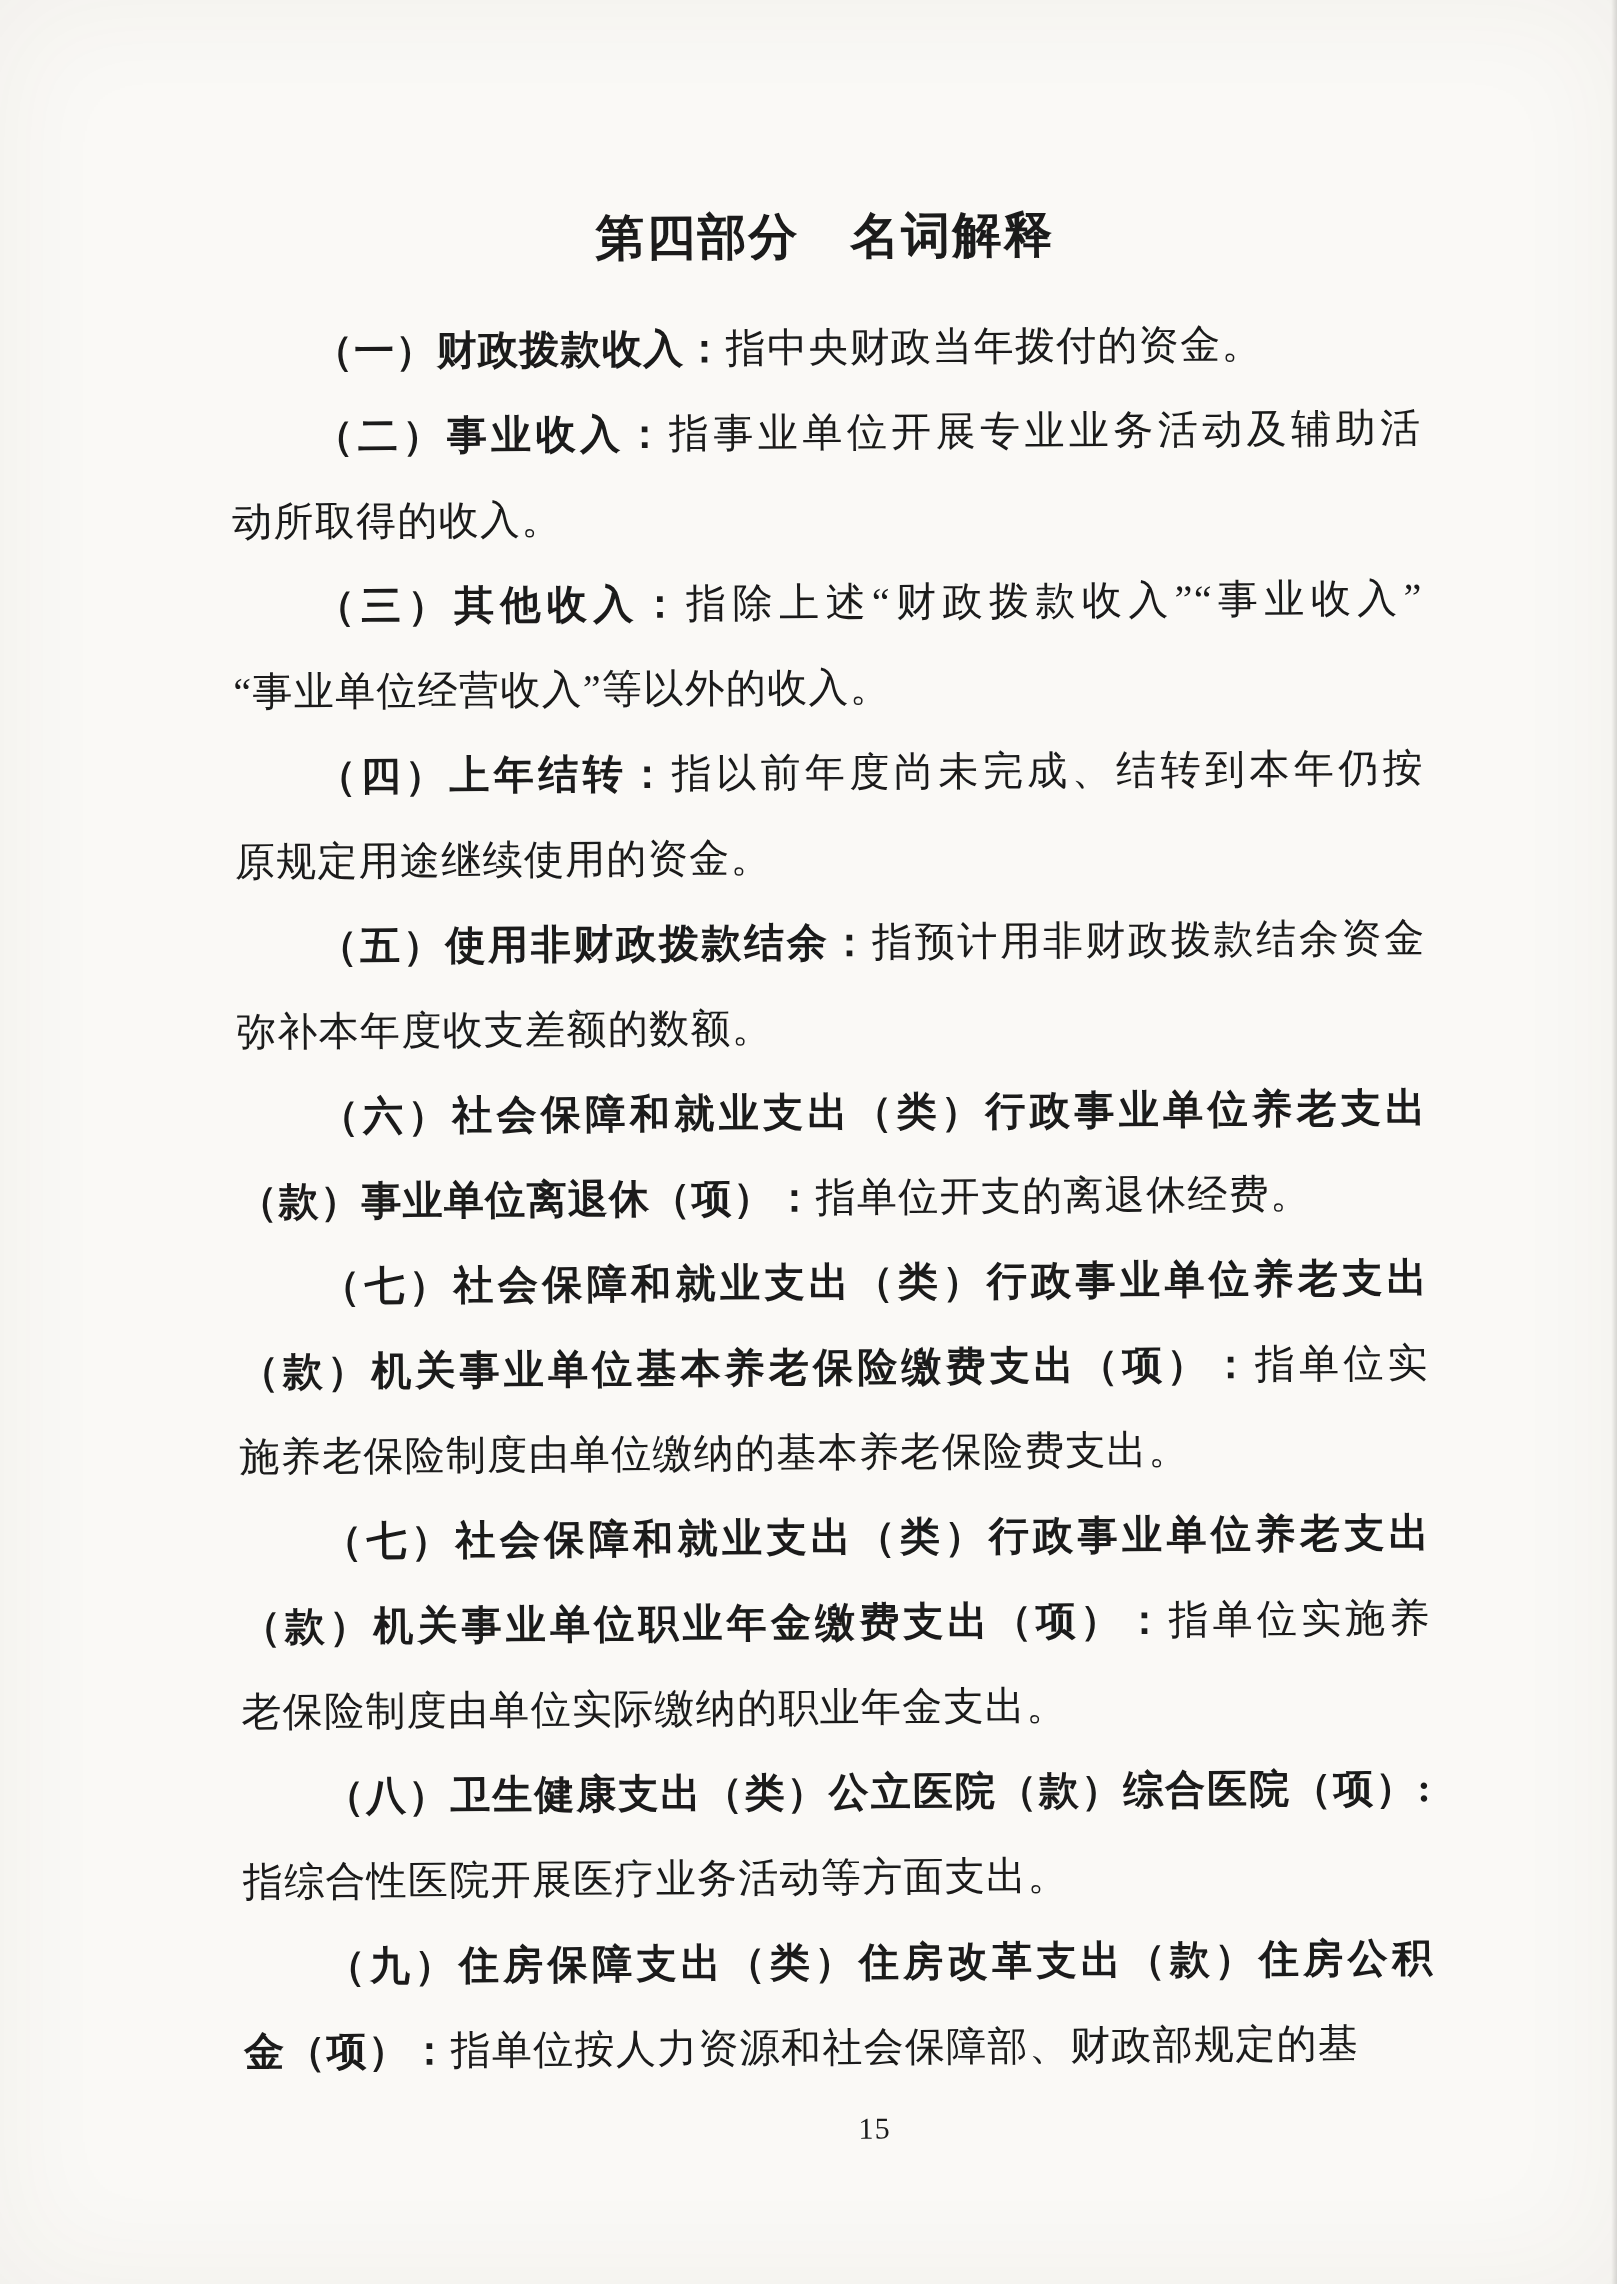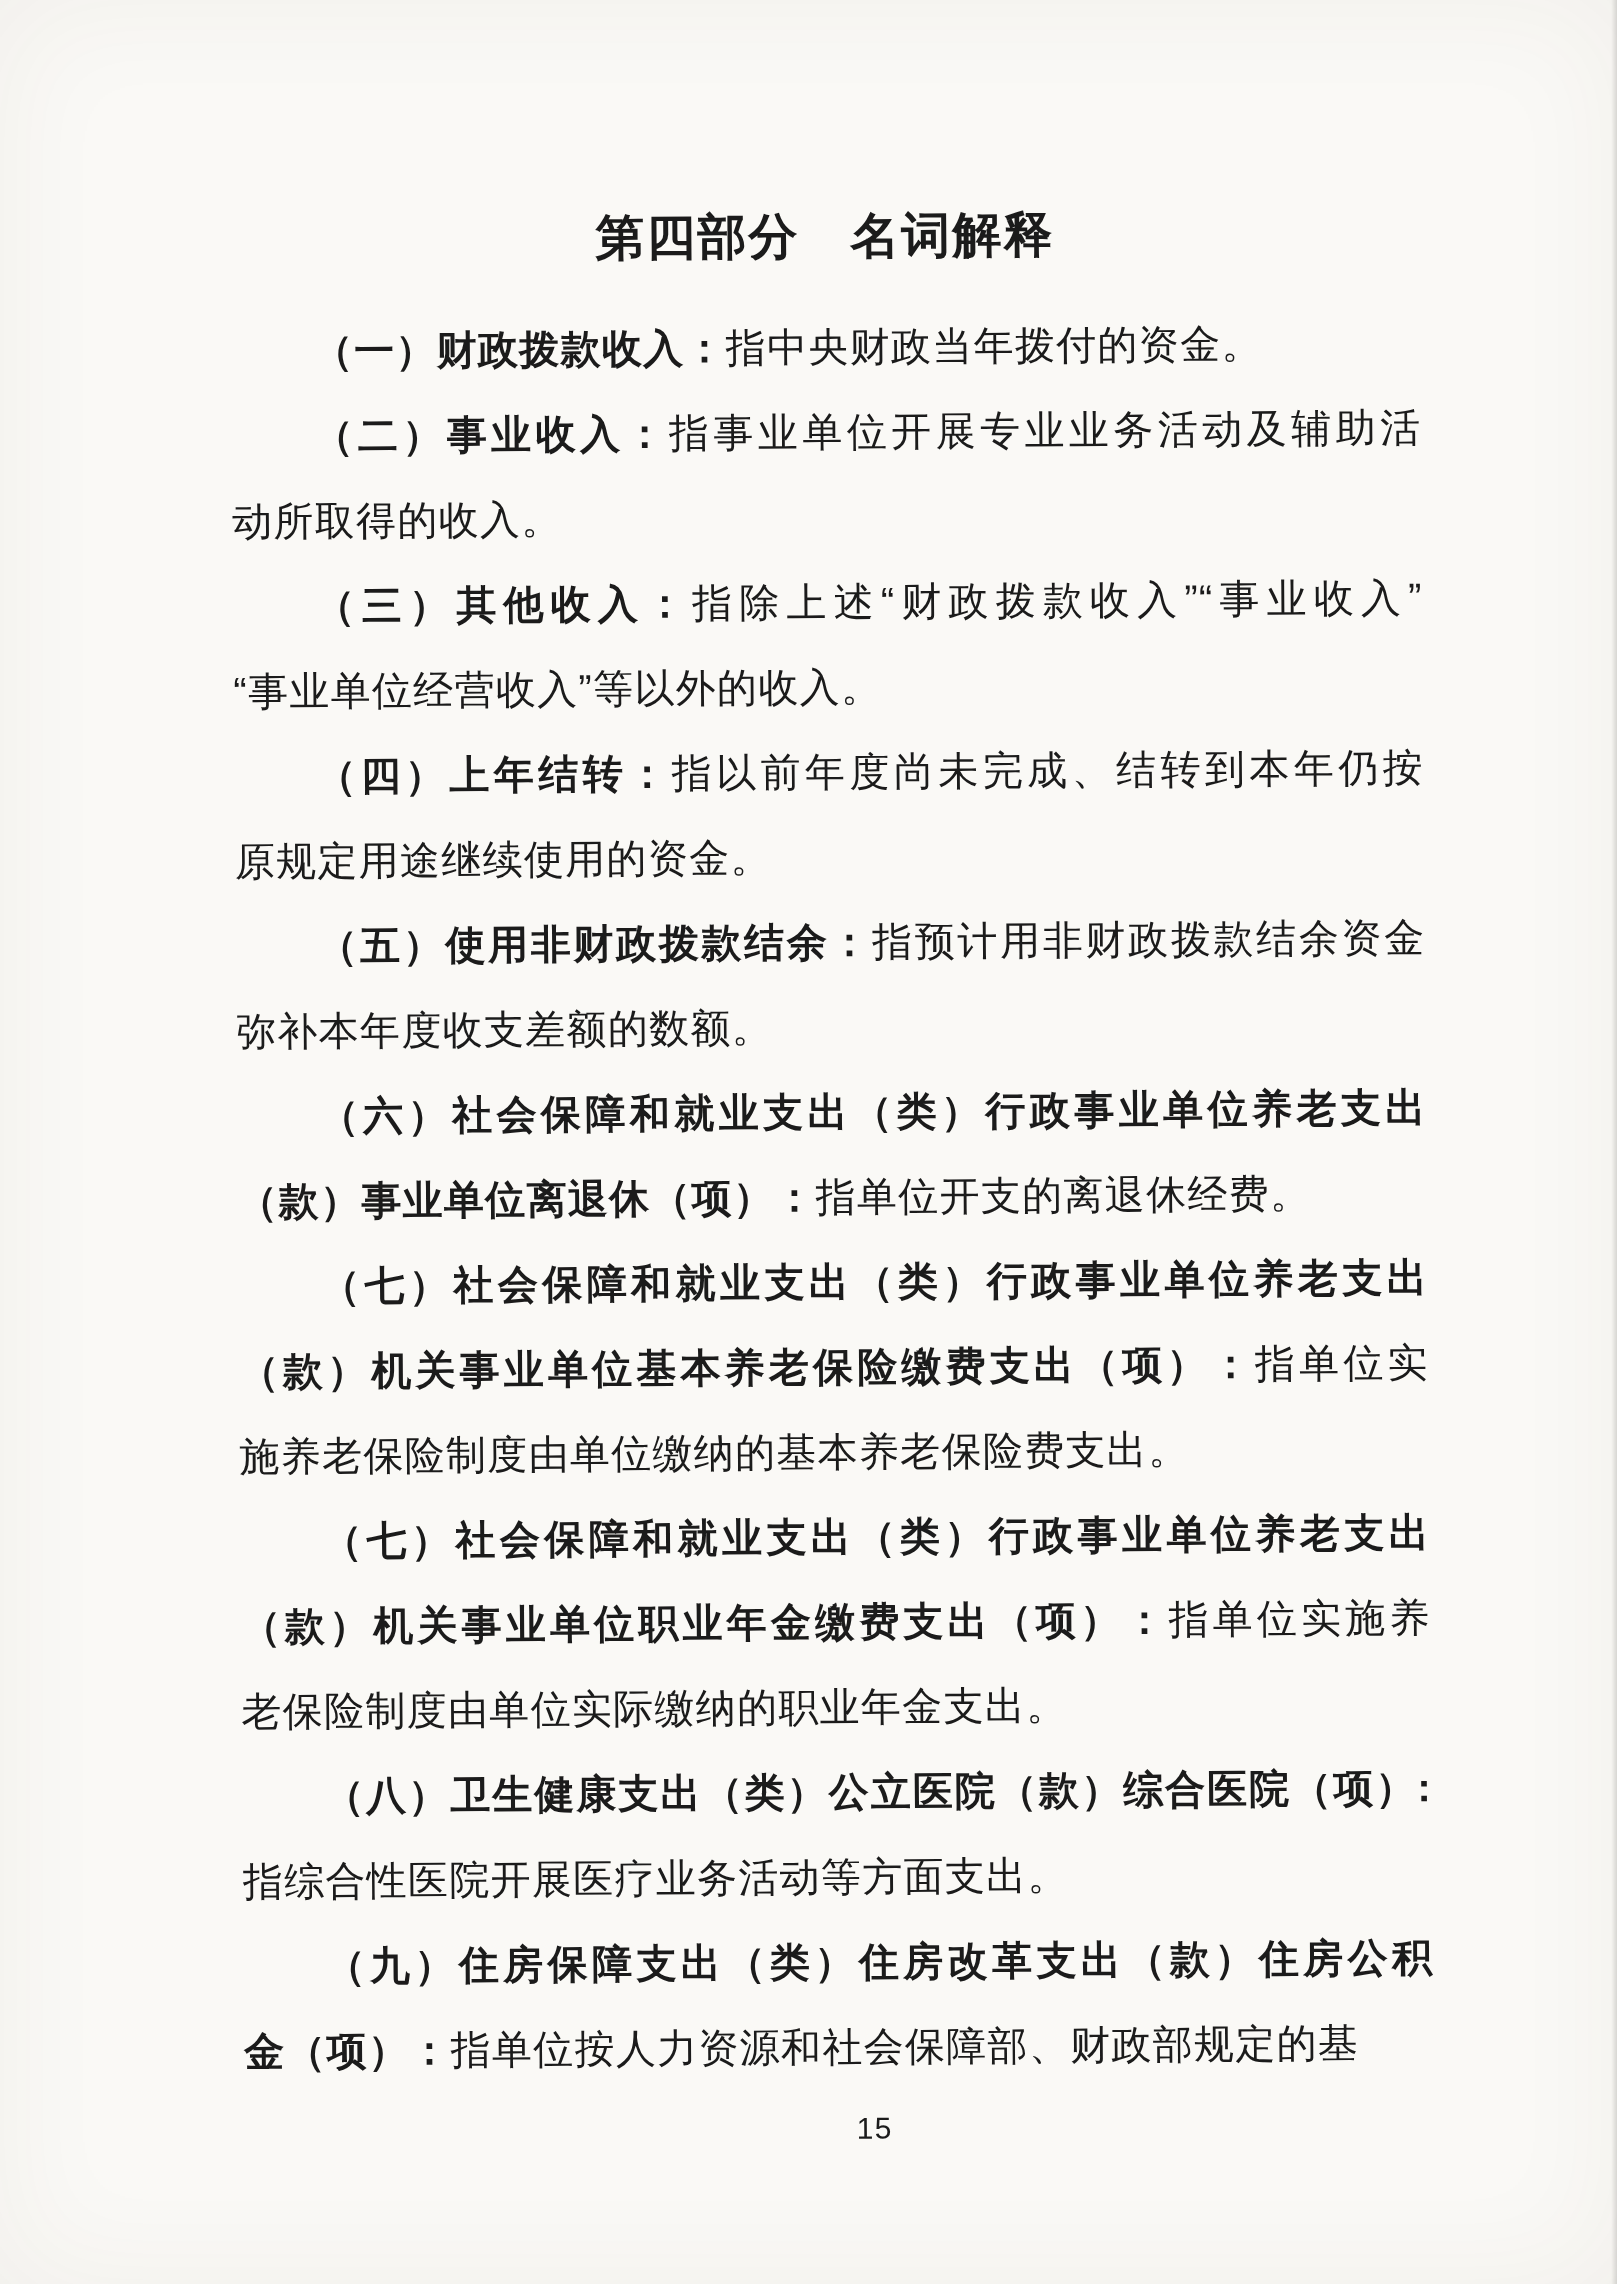--- a/index.html
+++ b/index.html
@@ -4,21 +4,21 @@
 <style>
   html, body { margin: 0; padding: 0; background: #e8e8e8; }
 
   .page {
     position: relative;
     width: 1618px;
     height: 2284px;
     background: #faf9f6;
     overflow: hidden;
     color: #1b1b1b;
-    font-family: Liberation Sans, sans-serif;
+    font-family: Liberation Serif, serif;
     box-shadow: inset 0 0 119px rgba(70, 62, 48, 0.05);
   }
 
   
   .scan {
     position: absolute;
     left: 0; top: 0; right: 0; bottom: 0;
     transform: rotate(-0.45deg);
     transform-origin: 50% 50%;
   }

